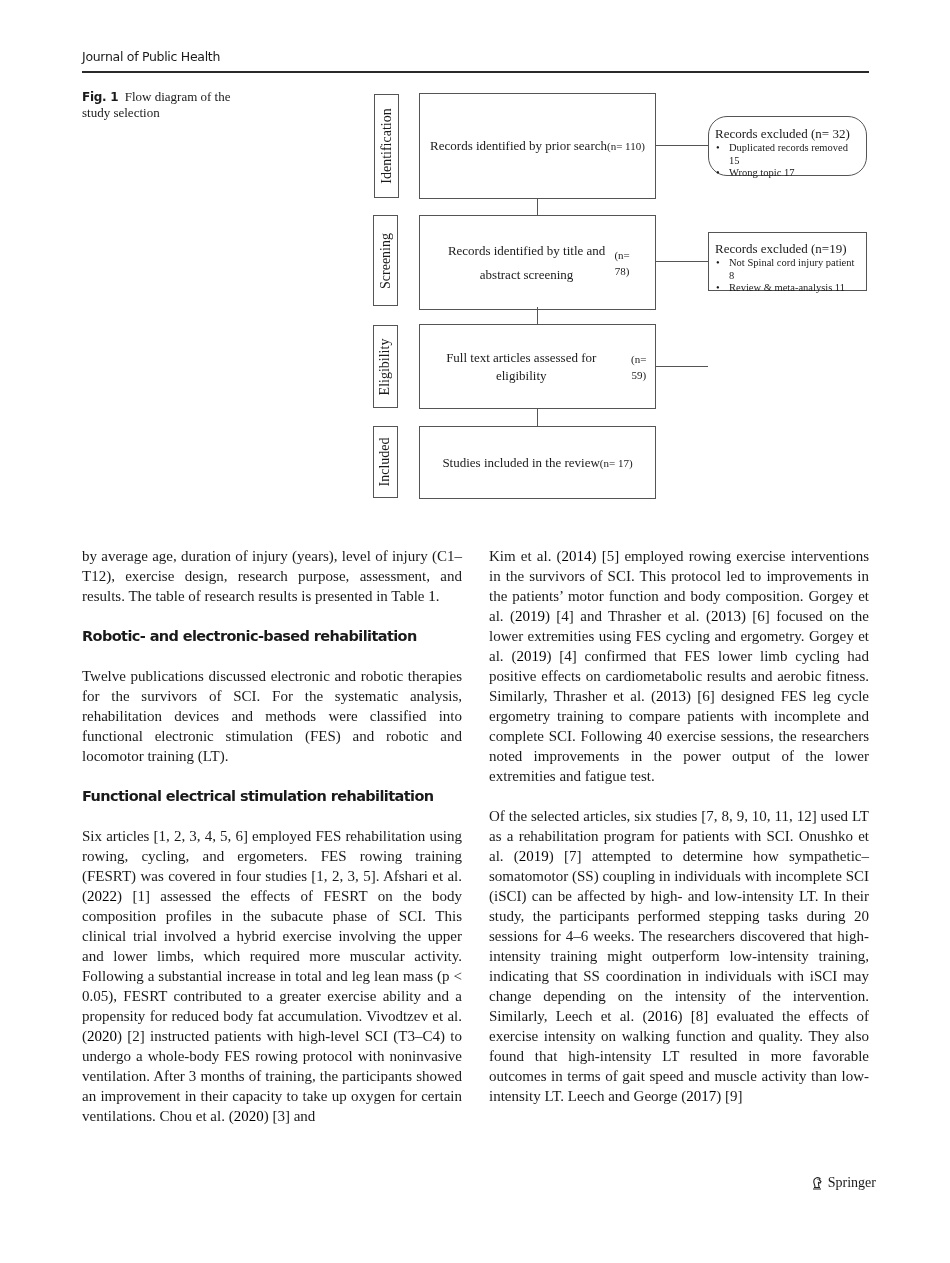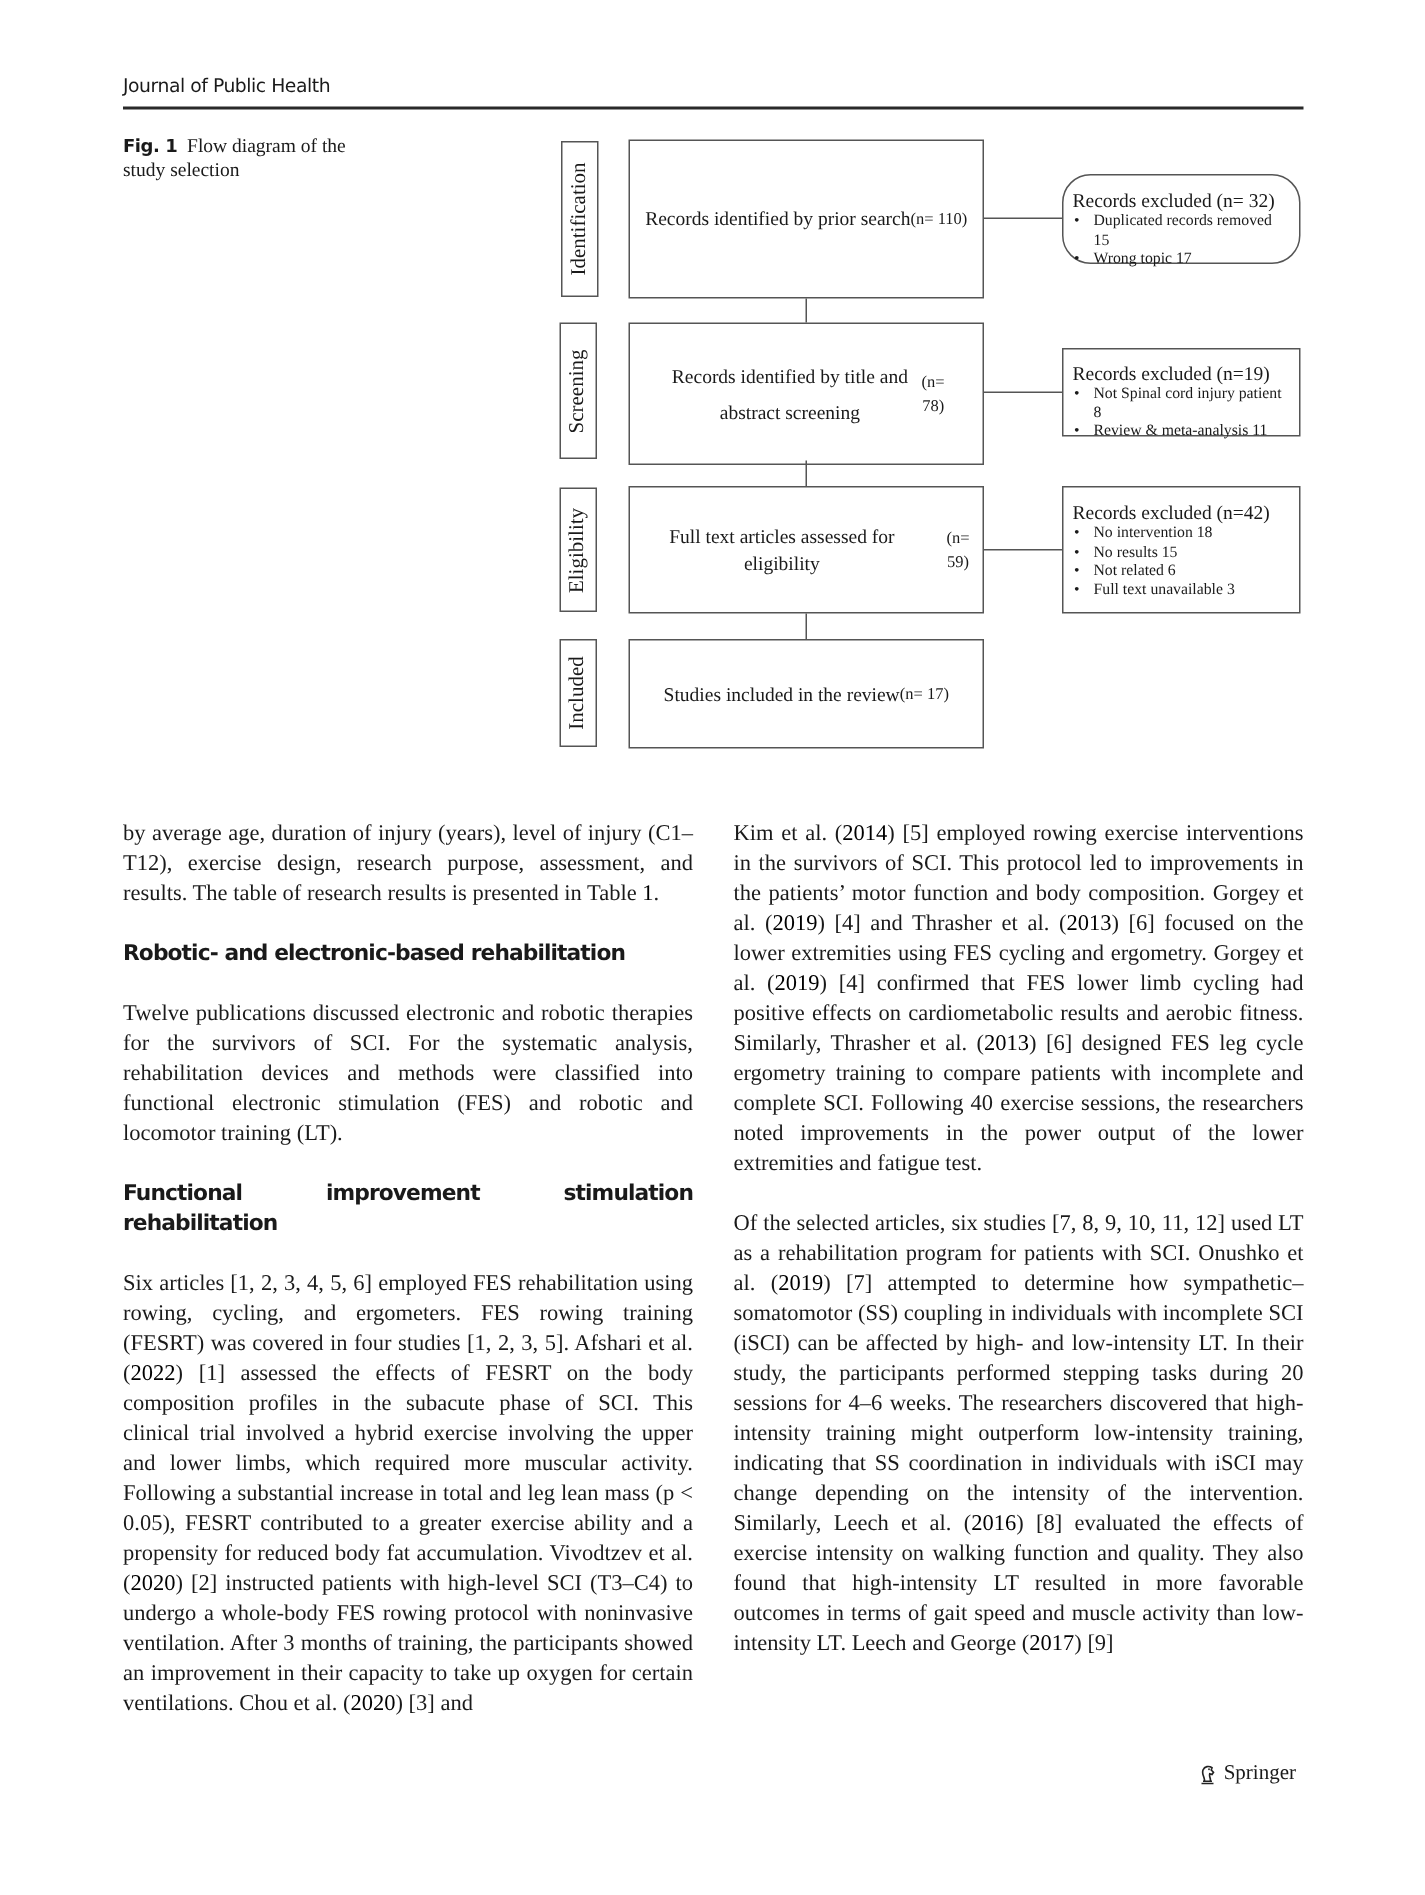--- a/index.html
+++ b/index.html
@@ -27,21 +27,21 @@
   .excl li::before { content: "•"; position: absolute; left: 1px; top: 0; }
   .vline { position: absolute; width: 1.3px; background: #555; }
   .hline { position: absolute; height: 1.3px; background: #555; }
 
   
   .col { position: absolute; width: 380px; font-size: 15px; line-height: 20px; text-align: justify; }
   .col p { margin: 0; }
   .col h2 { font-family: "DejaVu Sans", "Liberation Sans", sans-serif; font-weight: bold; font-size: 14.5px; letter-spacing: -0.6px; margin: 0; line-height: 20px; }
   .cite { color: #000000; }
 
-  .footer { position: absolute; right: 86px; top: 1175px; display: flex; align-items: center; gap: 3px; font-size: 14px; }
+  .footer { position: absolute; right: 74px; top: 1175px; display: flex; align-items: center; gap: 3px; font-size: 14px; }
   .footer svg { width: 16px; height: 16px; }
 </style>
 </head>
 <body>
 
 <div class="running-head sans">Journal of Public Health</div>
 <div class="head-rule"></div>
 
 <div class="fig-caption serif">
   <span class="fig-label">Fig. 1</span>&nbsp;
@@ -95,36 +95,27 @@
       <li>Wrong topic  17</li>
     </ul>
   </div>
   <div class="excl" style="left:708px;top:232px;width:159px;height:59px;padding-top:8px;">
     <div class="h">Records excluded (n=19)</div>
     <ul>
       <li>Not Spinal  cord injury  patient 8</li>
       <li>Review &amp; meta-analysis 11</li>
     </ul>
   </div>
-  <div class="excl" style="left:708px;top:324px;width:159px;height:85px;padding-top:9px;">
-    <div class="h">Records excluded (n=42)</div>
-    <ul>
-      <li>No intervention  18</li>
-      <li>No results 15</li>
-      <li>Not related 6</li>
-      <li>Full  text unavailable  3</li>
-    </ul>
-  </div>
 </div>
 
 <div class="col serif" style="left:82px;top:546px;">
   <p><span>by average age, duration of injury (years), level of injury (C1–T12), exercise design, research purpose, assessment, and results. The table of research results is presented in Table </span><span class="cite">1</span><span>.</span></p>
   <h2 style="margin-top:20px;">Robotic- and electronic-based rehabilitation</h2>
   <p style="margin-top:20px;">Twelve publications discussed electronic and robotic therapies for the survivors of SCI. For the systematic analysis, rehabilitation devices and methods were classified into functional electronic stimulation (FES) and robotic and locomotor training (LT).</p>
-  <h2 style="margin-top:20px;">Functional improvement stimulation rehabilitation</h2>
+  <h2 style="margin-top:20px;">Functional electrical stimulation rehabilitation</h2>
   <p style="margin-top:20px;"><span>Six articles [1, 2, 3, 4, 5, 6] employed FES rehabilitation using rowing, cycling, and ergometers. FES rowing training (FESRT) was covered in four studies [1, 2, 3, 5]. Afshari et al. (</span><span class="cite">2022</span><span>) [1] assessed the effects of FESRT on the body composition profiles in the subacute phase of SCI. This clinical trial involved a hybrid exercise involving the upper and lower limbs, which required more muscular activity. Following a substantial increase in total and leg lean mass (p &lt; 0.05), FESRT contributed to a greater exercise ability and a propensity for reduced body fat accumulation. Vivodtzev et al. (</span><span class="cite">2020</span><span>) [2] instructed patients with high-level SCI (T3–C4) to undergo a whole-body FES rowing protocol with noninvasive ventilation. After 3 months of training, the participants showed an improvement in their capacity to take up oxygen for certain ventilations. Chou et al. (</span><span class="cite">2020</span><span>) [3] and</span></p>
 </div>
 
 <div class="col serif" style="left:489px;top:546px;">
   <p><span>Kim et al. (</span><span class="cite">2014</span><span>) [5] employed rowing exercise interventions in the survivors of SCI. This protocol led to improvements in the patients’ motor function and body composition. Gorgey et al. (</span><span class="cite">2019</span><span>) [4] and Thrasher et al. (</span><span class="cite">2013</span><span>) [6] focused on the lower extremities using FES cycling and ergometry. Gorgey et al. (</span><span class="cite">2019</span><span>) [4] confirmed that FES lower limb cycling had positive effects on cardiometabolic results and aerobic fitness. Similarly, Thrasher et al. (</span><span class="cite">2013</span><span>) [6] designed FES leg cycle ergometry training to compare patients with incomplete and complete SCI. Following 40 exercise sessions, the researchers noted improvements in the power output of the lower extremities and fatigue test.</span></p>
   <p style="margin-top:20px;"><span>Of the selected articles, six studies [7, 8, 9, 10, 11, 12] used LT as a rehabilitation program for patients with SCI. Onushko et al. (</span><span class="cite">2019</span><span>) [7] attempted to determine how sympathetic–somatomotor (SS) coupling in individuals with incomplete SCI (iSCI) can be affected by high- and low-intensity LT. In their study, the participants performed stepping tasks during 20 sessions for 4–6 weeks. The researchers discovered that high-intensity training might outperform low-intensity training, indicating that SS coordination in individuals with iSCI may change depending on the intensity of the intervention. Similarly, Leech et al. (</span><span class="cite">2016</span><span>) [8] evaluated the effects of exercise intensity on walking function and quality. They also found that high-intensity LT resulted in more favorable outcomes in terms of gait speed and muscle activity than low-intensity LT. Leech and George (</span><span class="cite">2017</span><span>) [9]</span></p>
 </div>
 
 <div class="footer serif">
   <svg viewBox="0 0 16 16">

